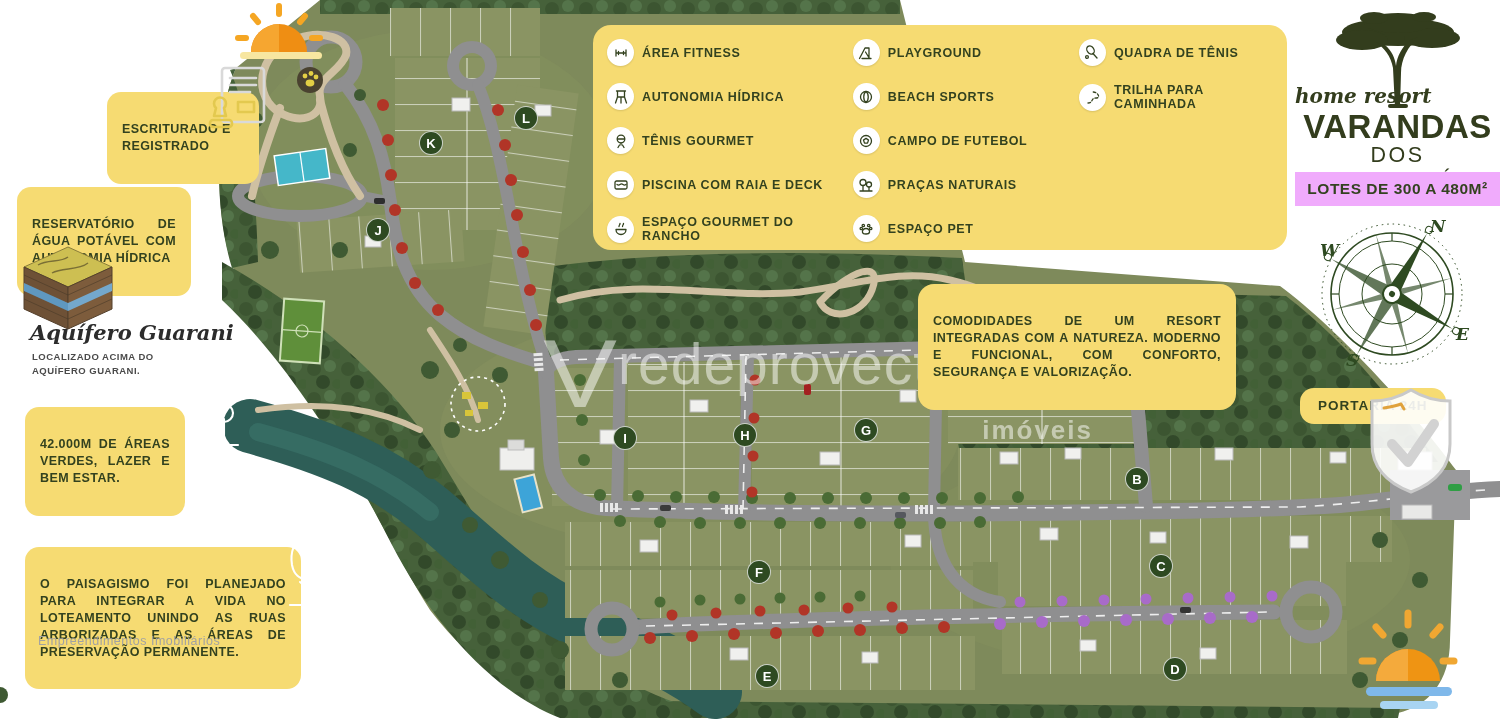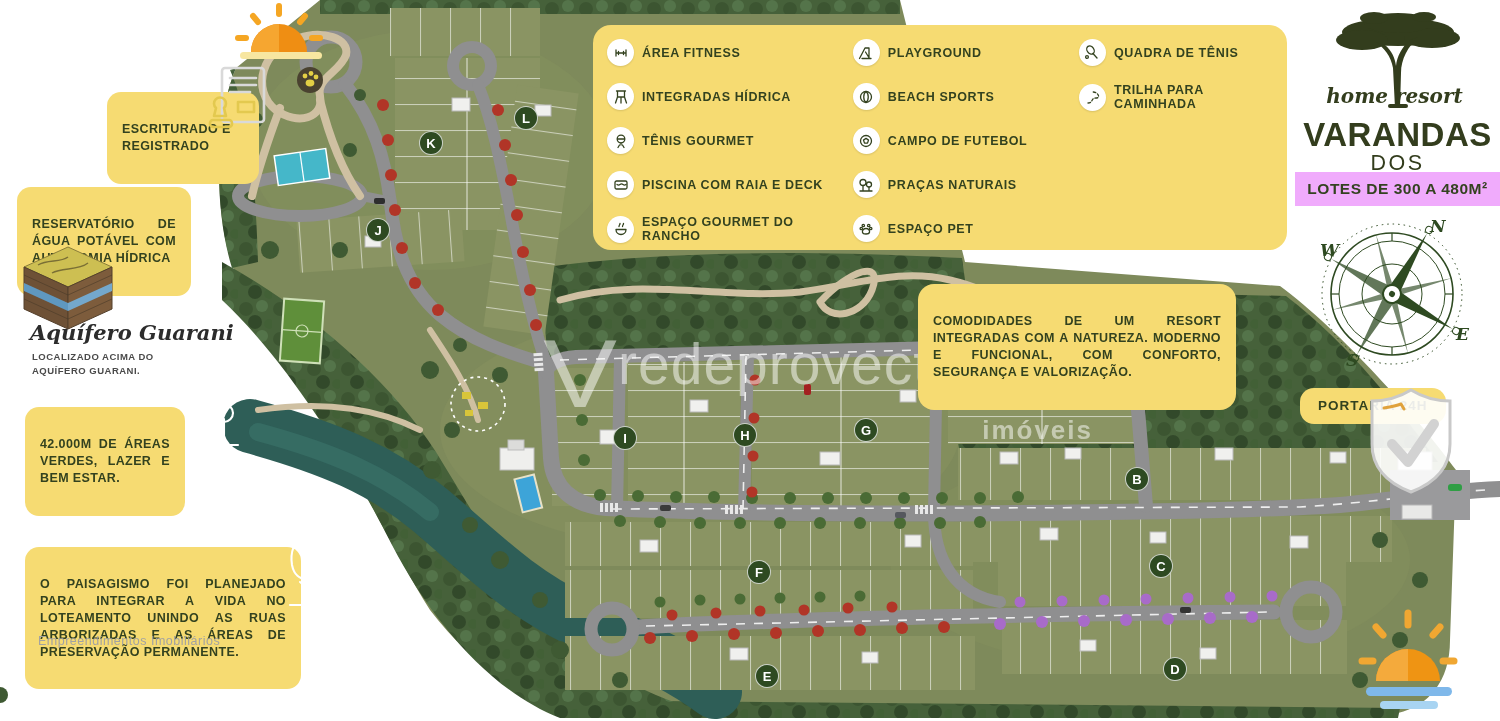--- a/index.html
+++ b/index.html
@@ -17,22 +17,22 @@
   .amen-col.c1{width:238px;} .amen-col.c2{width:218px;} .amen-col.c3{width:210px;}
   .amen-item{display:flex;align-items:center;gap:8px;}
   .amen-ic{width:27px;height:27px;border-radius:50%;background:#fff;flex:0 0 27px;
            display:flex;align-items:center;justify-content:center;box-shadow:0 1px 2px rgba(0,0,0,.12);}
   .amen-ic svg{width:18px;height:18px;stroke:#33421f;fill:none;stroke-width:1.3;
                stroke-linecap:round;stroke-linejoin:round;}
   .amen-label{font-weight:bold;font-size:12.5px;letter-spacing:.6px;color:#33421f;}
   
   .brand{left:1295px;top:6px;width:205px;text-align:center;}
   .brand-script{font-family:"DejaVu Serif",serif;font-style:italic;font-weight:bold;
-                font-size:20px;color:#333d1d;text-align:center;margin:-26px 6px 0 0;}
-  .brand-l1{font-size:33px;font-weight:800;letter-spacing:.5px;color:#333d1d;line-height:1;margin-top:10px;}
+                font-size:20px;color:#333d1d;text-align:left;margin:-26px 6px 0 0;}
+  .brand-l1{font-size:33px;font-weight:800;letter-spacing:.5px;color:#333d1d;line-height:1;margin-top:2px;}
   .brand-l2{font-size:21.5px;font-weight:400;letter-spacing:2.5px;color:#333d1d;line-height:1.2;}
   .brand-banner{left:1295px;top:172px;width:205px;height:34px;background:#f0abfc;
                 display:flex;align-items:center;justify-content:center;
                 font-weight:800;font-size:15.5px;color:#33421f;letter-spacing:.5px;}
   
   .bk{position:absolute;width:22px;height:22px;border-radius:50%;background:#2e4a21;
       color:#fff;font-weight:bold;font-size:13px;display:flex;align-items:center;
       justify-content:center;border:1.5px solid rgba(255,255,255,.75);}
   
   .wm{left:548px;top:336px;width:600px;color:rgba(255,255,255,.5);pointer-events:none;}
@@ -408,21 +408,21 @@
             </svg>
           </span>
         <span class="amen-label">ÁREA FITNESS</span>
       </div>
       <div class="amen-item">
         <span class="amen-ic">
             <svg viewBox="0 0 18 18">
               <path d="M5.5 3h7v6h-7zM5.5 9l-2 6M12.5 9l2 6M9 9v6M4.5 3h9"></path>
             </svg>
           </span>
-        <span class="amen-label">INTEGRADAS HÍDRICA</span>
+        <span class="amen-label">AUTONOMIA HÍDRICA</span>
       </div>
       <div class="amen-item">
         <span class="amen-ic">
             <svg viewBox="0 0 18 18">
               <circle cx="9" cy="7" r="3.8"></circle>
               <path d="M5.5 7h7M9 10.8V13M6 15.5l1.5-2.5M12 15.5l-1.5-2.5"></path>
             </svg>
           </span>
         <span class="amen-label">TÊNIS GOURMET</span>
       </div>

